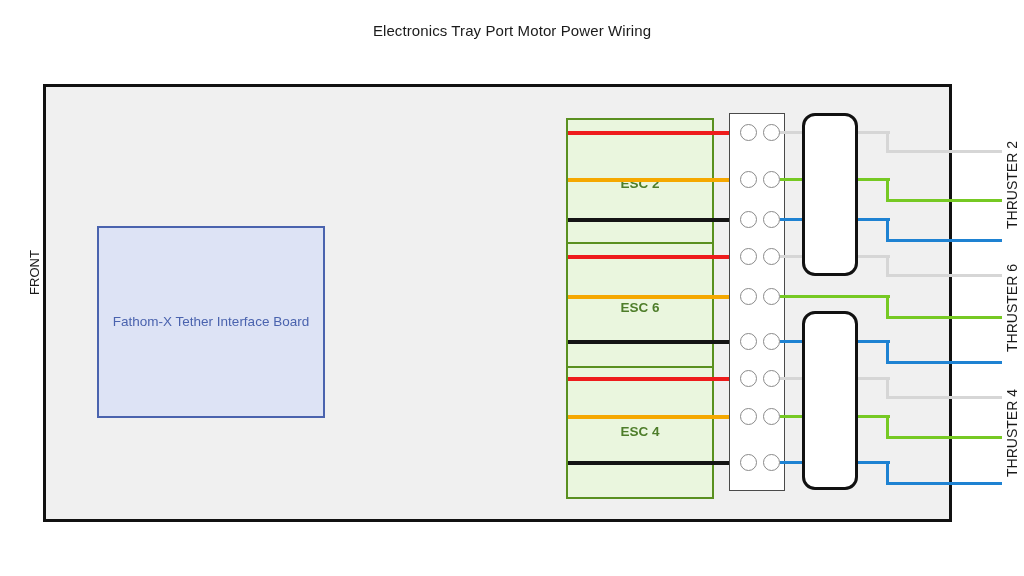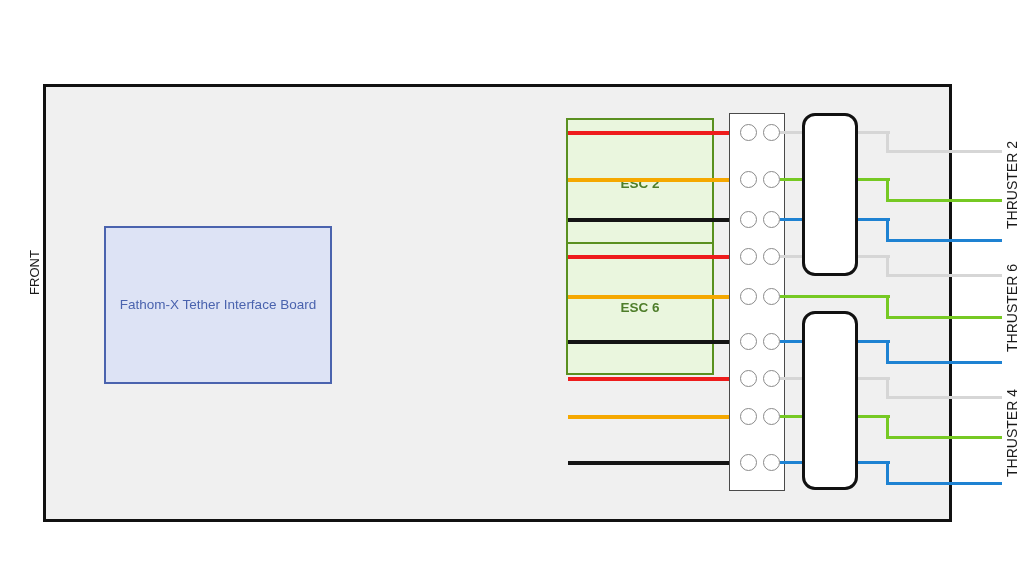--- a/index.html
+++ b/index.html
@@ -12,21 +12,21 @@
   .toplabel{position:absolute;left:0;top:61px;width:1024px;text-align:center;
             font-size:14px;color:#1a1a1a;}
 
   .panel{position:absolute;left:43px;top:84px;width:909px;height:438px;
          background:#f0f0f0;border:3px solid #111111;box-sizing:border-box;}
 
   .frontlabel{position:absolute;left:-6px;top:265px;width:80px;text-align:center;
               font-size:13px;color:#1a1a1a;
               transform:rotate(-90deg);transform-origin:50% 50%;}
 
-  .fathom{position:absolute;left:104px;top:226px;width:228px;height:158px;
+  .fathom{position:absolute;left:97px;top:226px;width:228px;height:192px;
           background:#dde3f5;border:2px solid #4a63ae;box-sizing:border-box;
           display:flex;align-items:center;justify-content:center;text-align:center;
           color:#4a63ae;font-size:13.5px;line-height:1.35;padding:0 10px;}
 
   .esc{position:absolute;left:566px;width:148px;height:133px;
        background:#eaf6de;border:2px solid #5a9020;box-sizing:border-box;}
   .esc .lbl{position:absolute;left:0;right:0;top:50%;margin-top:-9px;text-align:center;
             font-size:13.5px;font-weight:bold;color:#4e7d2a;}
 
   .tblock{position:absolute;left:729px;top:113px;width:56px;height:378px;
@@ -43,33 +43,37 @@
 
   .thruster{position:absolute;width:150px;text-align:center;font-size:14px;
             color:#1a1a1a;transform:rotate(-90deg);transform-origin:50% 50%;
             white-space:nowrap;}
 </style>
 </head>
 <body>
 
 <div id="stage">
 
+  <div class="title">Electronics Tray Port Motor Power Wiring</div>
   <div class="frontlabel">FRONT</div>
 
   <div class="panel"></div>
 
   <div class="fathom">
     <span>Fathom-X Tether Interface Board</span>
   </div>
 
   <div class="esc" style="top:118px">
     <div class="lbl">ESC 2</div>
   </div>
   <div class="esc" style="top:242px">
     <div class="lbl">ESC 6</div>
+  </div>
+  <div class="esc" style="top:366px">
+    <div class="lbl">ESC 4</div>
   </div>
 
   <div class="w thick" style="left:568px;top:131px;width:172px;background:#ee1c1c"></div>
   <div class="w thick" style="left:568px;top:178px;width:172px;background:#f5a800"></div>
   <div class="w thick" style="left:568px;top:218px;width:172px;background:#141414"></div>
 
   <div class="w thick" style="left:568px;top:255px;width:172px;background:#ee1c1c"></div>
   <div class="w thick" style="left:568px;top:295px;width:172px;background:#f5a800"></div>
   <div class="w thick" style="left:568px;top:340px;width:172px;background:#141414"></div>
 

